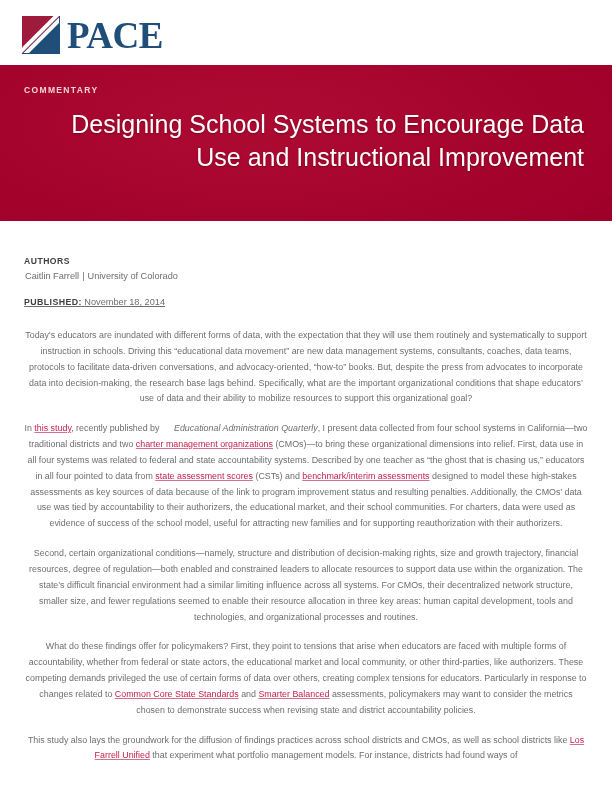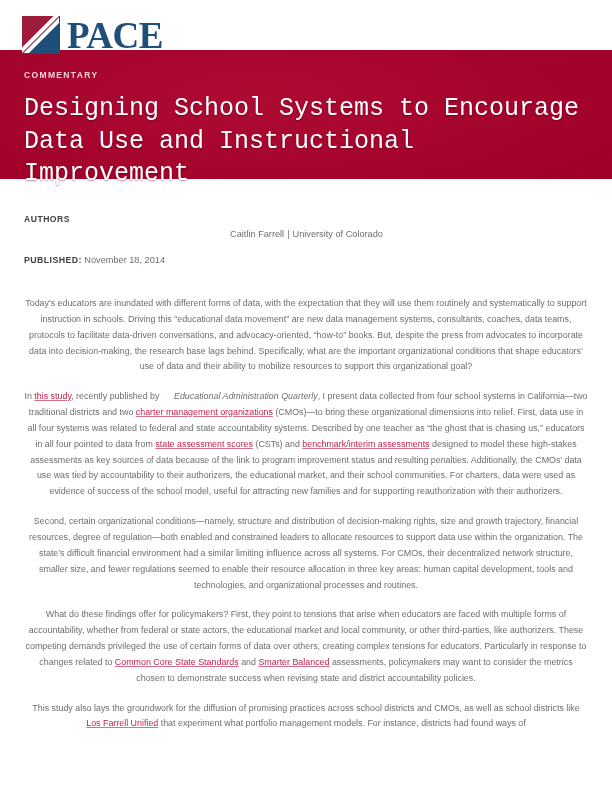--- a/index.html
+++ b/index.html
@@ -10,21 +10,21 @@
   body {
     width: 612px;
     height: 792px;
     background: #ffffff;
     font-family: "Liberation Sans", sans-serif;
     overflow: hidden;
   }
 
   
   .logo-bar {
-    height: 50px;
+    height: 65px;
     padding: 16px 0 0 22px;
   }
   .logo {
     display: flex;
     align-items: center;
     gap: 7px;
   }
   .logo-mark {
     width: 38px;
     height: 38px;
@@ -40,63 +40,64 @@
     color: #1f4e79;
     letter-spacing: -0.5px;
   }
 
   
   .hero {
     background: #a8022f;
     background-image:
       radial-gradient(ellipse 105% 150% at 42% 38%, #ae0b33 0%, #a00029 62%, #8b0025 100%);
     padding: 20px 24px 26px 24px;
-    height: 129px;
+    height: 156px;
   }
   .eyebrow {
     color: #f3d3da;
     font-size: 8.5px;
     font-weight: bold;
     letter-spacing: 1.35px;
     margin: 0 0 13px 0;
   }
   .hero-title {
-    font-family: Liberation Mono, monospace;
+    font-family: Liberation Sans, sans-serif;
     color: #ffffff;
     font-size: 25px;
     line-height: 1.3;
     font-weight: normal;
     margin: 0;
     text-shadow: 0 1px 2px rgba(60,0,15,0.45);
     max-width: 560px;
+    text-align: right;
   }
 
   
   .content {
     padding: 19px 24px 0 24px;
     color: #58595b;
   }
   .meta-label {
     font-size: 8.6px;
     font-weight: bold;
     letter-spacing: 0.5px;
     color: #414042;
     margin: 16px 0 5px 0;
   }
   .meta-line {
     font-size: 9.2px;
     color: #6d6e71;
     margin: 0 0 16px 1px;
-    text-align: center;
   }
   .meta-sep { padding: 0 3px; }
   .published {
     font-size: 9.2px;
     color: #6d6e71;
-    margin: 0 0 31px 0;
+    margin: 0 0 21px 0;
+    text-decoration: underline;
   }
   .published b {
     color: #414042;
     font-weight: bold;
     letter-spacing: 0.4px;
     font-size: 8.8px;
   }
 
   p.para {
     font-size: 8.9px;
@@ -147,15 +148,15 @@
   <div class="published">
     <b>PUBLISHED:</b>
     <span>November 18, 2014</span>
   </div>
 
   <div id="paragraphs">
       <p class="para"><span>Today's educators are inundated with different forms of data, with the expectation that they will use them routinely and systematically to support instruction in schools. Driving this “educational data movement” are new data management systems, consultants, coaches, data teams, protocols to facilitate data-driven conversations, and advocacy-oriented, “how-to” books. But, despite the press from advocates to incorporate data into decision-making, the research base lags behind. Specifically, what are the important organizational conditions that shape educators’ use of data and their ability to mobilize resources to support this organizational goal?</span></p>
       <p class="para"><span>In </span><a class="doclink" href="#">this study</a><span>, recently published by </span><em>Educational Administration Quarterly</em><span>, I present data collected from four school systems in California—two traditional districts and two </span><a class="doclink" href="#">charter management organizations</a><span> (CMOs)—to bring these organizational dimensions into relief.  First, data use in all four systems was related to federal and state accountability systems. Described by one teacher as “the ghost that is chasing us,” educators in all four pointed to data from </span><a class="doclink" href="#">state assessment scores</a><span> (CSTs) and </span><a class="doclink" href="#">benchmark/interim assessments</a><span> designed to model these high-stakes assessments as key sources of data because of the link to program improvement status and resulting penalties. Additionally, the CMOs’ data use was tied by accountability to their authorizers, the educational market, and their school communities. For charters, data were used as evidence of success of the school model, useful for attracting new families and for supporting reauthorization with their authorizers.</span></p>
       <p class="para"><span>Second, certain organizational conditions—namely, structure and distribution of decision-making rights, size and growth trajectory, financial resources, degree of regulation—both enabled and constrained leaders to allocate resources to support data use within the organization. The state’s difficult financial environment had a similar limiting influence across all systems. For CMOs, their decentralized network structure, smaller size, and fewer regulations seemed to enable their resource allocation in three key areas: human capital development, tools and technologies, and organizational processes and routines.</span></p>
       <p class="para"><span>What do these findings offer for policymakers? First, they point to tensions that arise when educators are faced with multiple forms of accountability, whether from federal or state actors, the educational market and local community, or other third-parties, like authorizers. These competing demands privileged the use of certain forms of data over others, creating complex tensions for educators. Particularly in response to changes related to </span><a class="doclink" href="#">Common Core State Standards</a><span> and </span><a class="doclink" href="#">Smarter Balanced</a><span> assessments, policymakers may want to consider the metrics chosen to demonstrate success when revising state and district accountability policies.</span></p>
-      <p class="para"><span>This study also lays the groundwork for the diffusion of promising practices across school districts and CMOs, as well as school districts like </span><a class="doclink" href="#">Los Farrell Unified</a><span> that experiment what portfolio management models. For instance, districts had found ways of</span></p>
+      <p class="para"><span>This study also lays the groundwork for the diffusion of findings practices across school districts and CMOs, as well as school districts like </span><a class="doclink" href="#">Los Farrell Unified</a><span> that experiment what portfolio management models. For instance, districts had found ways of</span></p>
     </div>
 </div>
 
 </body></html>

